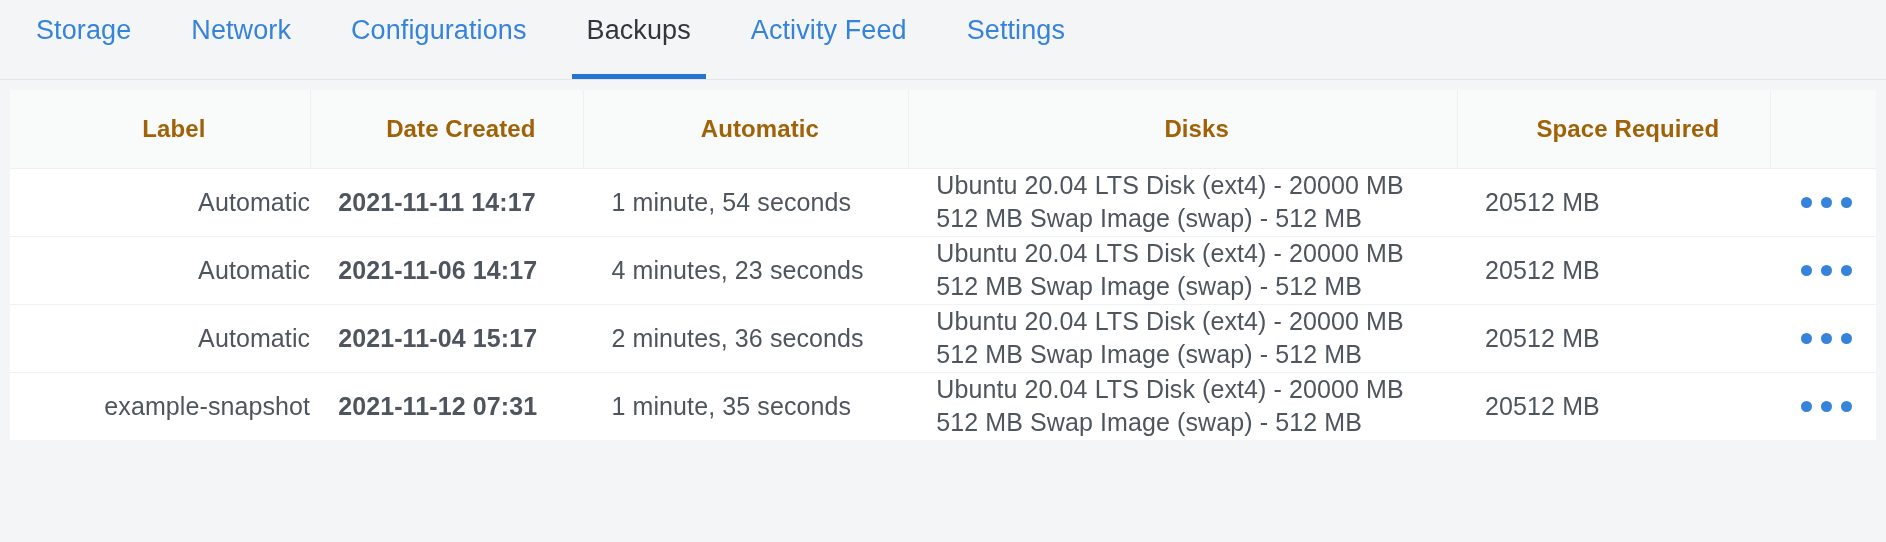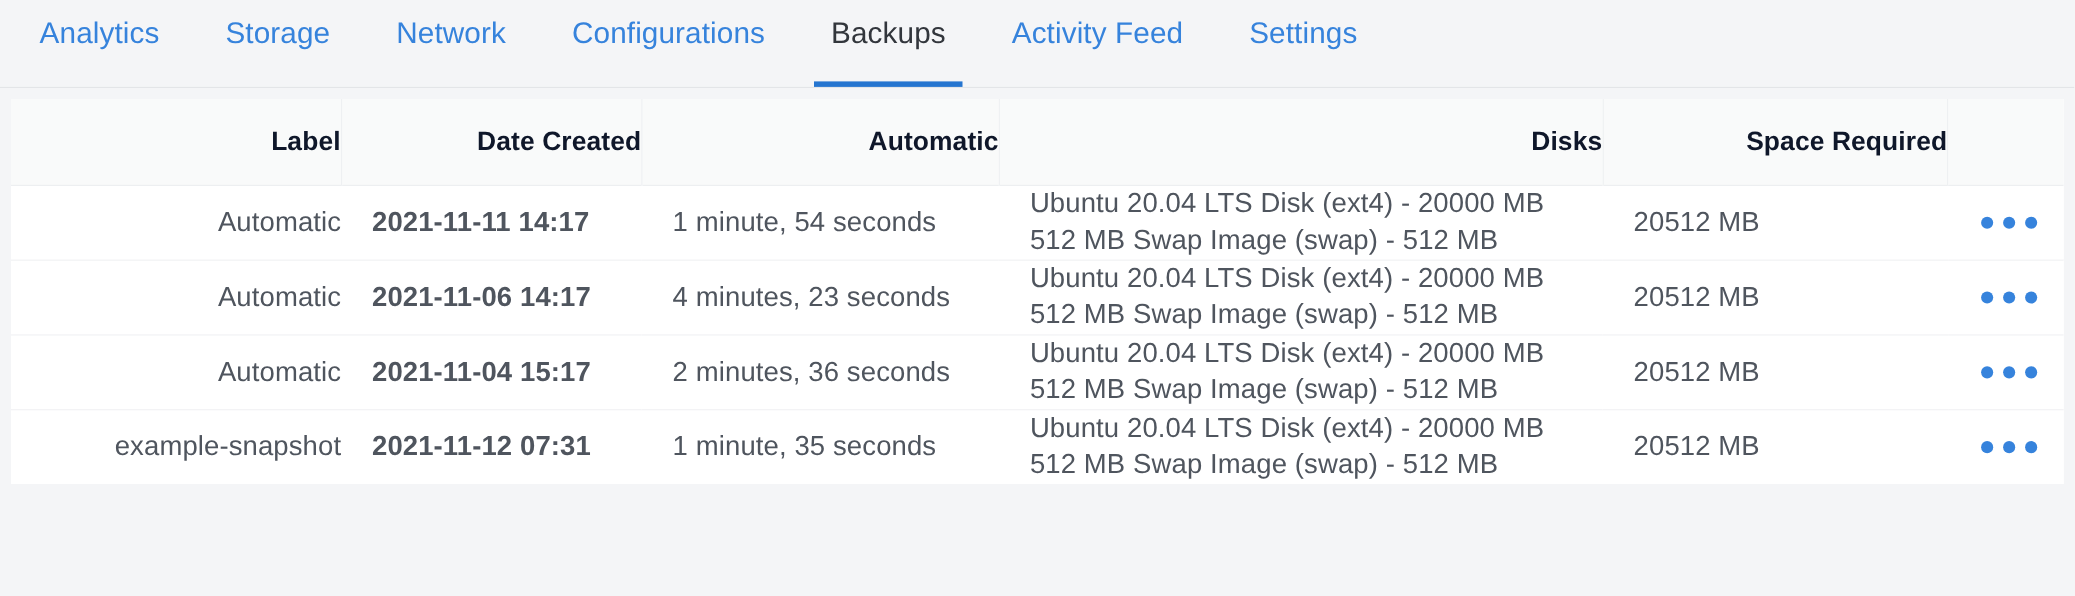--- a/index.html
+++ b/index.html
@@ -72,24 +72,24 @@
   }
 
   .table {
     width: 100%;
     border-collapse: collapse;
     table-layout: fixed;
   }
 
   .table thead th {
     background: #f9fafa;
-    color: #0f172a;
+    color: #a16207;
     font-size: 24px;
     font-weight: bold;
-    text-align: right;
+    text-align: center;
     height: 78px;
     padding: 0 0 0 28px;
     border-right: 1px solid #eef0f2;
     vertical-align: middle;
     letter-spacing: 0.1px;
   }
 
   .table thead th:last-child {
     border-right: none;
   }
@@ -139,21 +139,20 @@
     background: #3683dc;
     display: block;
   }
 </style>
 </head>
 <body>
 
 <div class="page">
 
   <div class="tabbar">
-    <button class="tab">Analytics</button>
     <button class="tab">Storage</button>
     <button class="tab">Network</button>
     <button class="tab">Configurations</button>
     <button class="tab active">Backups</button>
     <button class="tab">Activity Feed</button>
     <button class="tab">Settings</button>
   </div>
 
   <div class="table-wrap">
     <table class="table">

